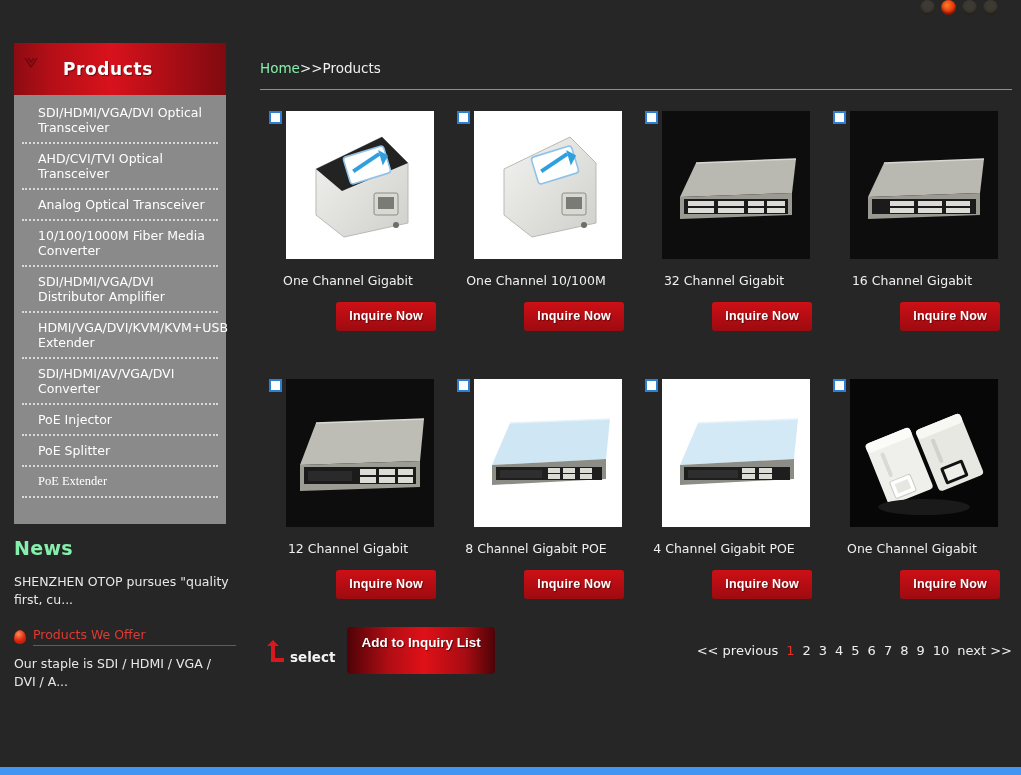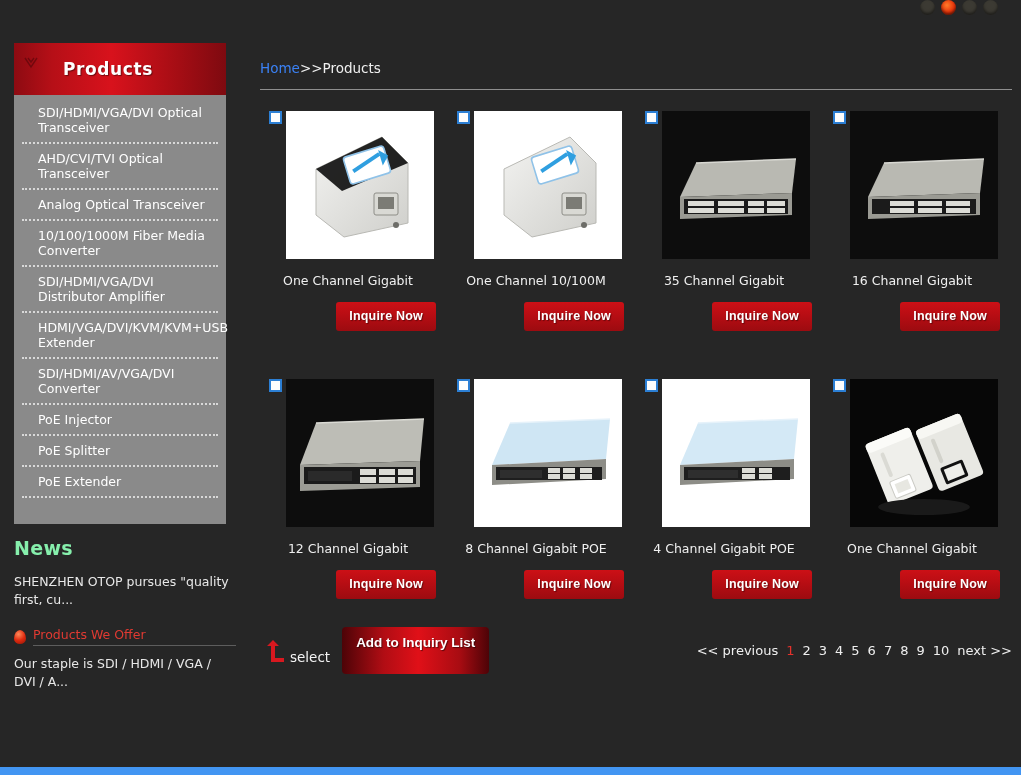--- a/index.html
+++ b/index.html
@@ -30,38 +30,38 @@
     font-size: 17px; font-weight: bold; color: #ffffff; letter-spacing: .6px;
     margin-left: 49px; text-shadow: 1px 1px 1px rgba(0,0,0,.45);
   }
   .menu { background: #8a8a8a; padding: 3px 0 26px 0; }
   .menu-item {
     color: #ffffff; font-size: 12.5px; line-height: 15px;
     padding: 7px 10px 7px 16px; cursor: pointer;
     border-bottom: 2px dotted #d9d9d9;
     margin: 0 8px;
   }
-  .menu-item:last-child { border-bottom: 2px dotted #d9d9d9; }
+  .menu-item:last-child { border-bottom: 2px dotted #d9d9d9; font-family: Liberation Serif, serif; }
 
   
   .news { position: absolute; left: 14px; top: 537px; width: 222px; }
   .news h3 { color: #86efac; font-size: 19px; font-weight: bold; margin-bottom: 14px; letter-spacing: .3px; }
   .news-item { margin-bottom: 18px; }
   .news-head { display: flex; align-items: center; gap: 7px; }
   .bullet { width: 12px; height: 14px; flex: 0 0 12px;
     background: radial-gradient(circle at 38% 30%, #ff8a5a 0%, #e02b10 50%, #8e1405 100%);
     border-radius: 50% 50% 50% 50% / 62% 62% 38% 38%; }
   .news-title { color: #e03a32; font-size: 12.5px; border-bottom: 1px solid #5d5d5d;
     padding-bottom: 3px; flex: 1 1 auto; cursor: pointer; }
   .news-body { color: #e8e8e8; font-size: 12.5px; line-height: 18px; margin-top: 9px; }
 
   
   .main { position: absolute; left: 260px; top: 60px; width: 752px; }
   .crumb { color: #efefef; font-size: 13.5px; padding-bottom: 13px; border-bottom: 1px solid #8e8e8e; }
-  .crumb a { color: #3b82f6; text-decoration: none; cursor: pointer; }
+  .crumb a { color: #86efac; text-decoration: none; cursor: pointer; }
 
   .grid { margin-top: 13px; }
   .row { display: flex; }
   .cell { width: 188px; position: relative; padding-top: 8px; }
   .cbox { position: absolute; left: 9px; top: 8px; width: 13px; height: 13px;
     background: #fdfdfd; border: 2px solid #2c7fd4; cursor: pointer; }
   .thumb { width: 148px; height: 148px; margin-left: 26px; background: #fff;
     position: relative; overflow: hidden; }
   .thumb.dark { background: #0a0a0a; }
   .pname { text-align: center; color: #f0f0f0; font-size: 12.5px; margin-top: 14px; width: 176px; }
@@ -69,21 +69,21 @@
   .inq {
     background: linear-gradient(180deg,#cc1016 0%,#b50d13 50%,#9c0b10 100%);
     color: #fff; font-size: 12.5px; font-weight: bold; letter-spacing: .2px;
     padding: 7px 13px 8px; border: none; border-radius: 3px; cursor: pointer;
     text-shadow: 1px 1px 1px rgba(0,0,0,.4);
   }
 
   
   .footer { display: flex; align-items: center; margin-top: 28px; }
   .sel-arrow { width: 20px; height: 22px; margin-left: 4px; }
-  .sel-label { color: #f3f3f3; font-size: 13.5px; font-weight: normal; margin: 12px 12px 0 6px; }
+  .sel-label { color: #f3f3f3; font-size: 13.5px; font-weight: bold; margin: 12px 12px 0 6px; }
   .addbtn {
     background: linear-gradient(90deg,#4d0307 0%,#b00d14 28%,#e01018 52%,#a80c12 80%,#4d0307 100%);
     color: #fff; font-size: 13.5px; font-weight: bold; border: none; border-radius: 4px;
     padding: 8px 14px 24px; cursor: pointer; text-shadow: 1px 1px 1px rgba(0,0,0,.5);
   }
   .pager { margin-left: auto; display: flex; align-items: center; gap: 8px;
     color: #efefef; font-size: 13px; }
   .pager span { cursor: pointer; }
   .pager .cur { color: #e5322c; }
   .bottombar { position: absolute; left: 0; bottom: 0; width: 1021px; height: 8px; background: #4295f2; }
@@ -202,21 +202,21 @@
                 <rect x="56" y="90" width="26" height="5"></rect>
                   <rect x="56" y="97" width="26" height="5"></rect>
                 <rect x="86" y="90" width="16" height="5"></rect>
                   <rect x="86" y="97" width="16" height="5"></rect>
                 <rect x="105" y="90" width="18" height="5"></rect>
                   <rect x="105" y="97" width="18" height="5"></rect>
               </g>
               <path d="M34 52 L134 48" stroke="#d8d8d2" stroke-width="1.5"></path>
             </svg>
           </div>
-          <div class="pname">35 Channel Gigabit</div>
+          <div class="pname">32 Channel Gigabit</div>
           <div class="inq-wrap">
               <button class="inq">Inquire Now</button>
             </div>
         </div>
 
         <div class="cell">
           <div class="cbox"></div>
           <div class="thumb">
             <svg viewBox="0 0 148 148" width="148" height="148">
               <rect x="0" y="0" width="148" height="148" fill="#0d0d0d"></rect>

